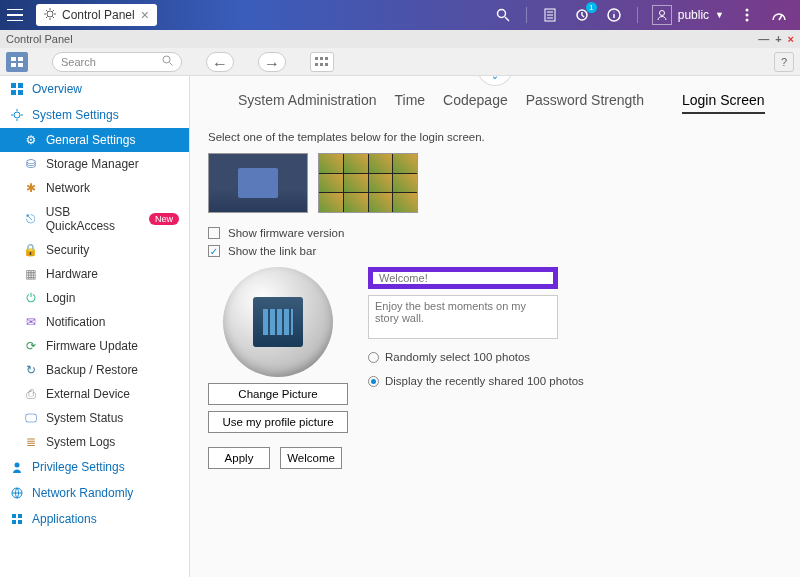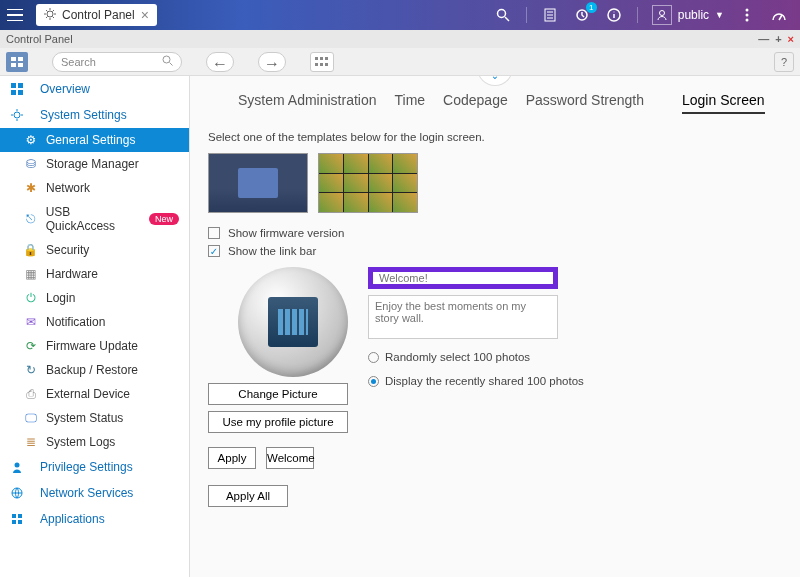--- a/index.html
+++ b/index.html
@@ -28,21 +28,21 @@
 .search { flex: 0 0 130px; height: 20px; border: 1px solid #ccc; border-radius: 10px; padding: 0 8px; display: flex; align-items: center; font-size: 11px; color: #888; background: #fff; }
 .nav-btn { width: 28px; height: 20px; border: 1px solid #ccc; border-radius: 10px; display: flex; align-items: center; justify-content: center; background: #fff; cursor: pointer; color: #666; }
 .grid6 { border: 1px solid #ccc; border-radius: 3px; width: 24px; height: 20px; display: flex; align-items: center; justify-content: center; background: #fff; cursor: pointer; }
 .help { margin-left: auto; width: 20px; height: 20px; border: 1px solid #ccc; border-radius: 3px; display: flex; align-items: center; justify-content: center; font-size: 11px; color: #666; cursor: pointer; }
 
 
 .main { display: flex; height: calc(577px - 30px - 18px - 28px); }
 
 
 .sidebar { width: 190px; background: #fff; border-right: 1px solid #ddd; overflow-y: auto; font-size: 12px; }
-.cat { display: flex; align-items: center; gap: 16px; padding: 6px 10px; color: #0d6fb8; cursor: pointer; }
+.cat { display: flex; align-items: center; gap: 8px; padding: 6px 10px; color: #0d6fb8; cursor: pointer; }
 .cat-icon { width: 14px; height: 14px; display: flex; align-items: center; justify-content: center; }
 .item { display: flex; align-items: center; gap: 8px; padding: 5px 10px 5px 24px; color: #333; cursor: pointer; }
 .item.active { background: #0d89d6; color: #fff; }
 .item-icon { width: 14px; height: 14px; display: flex; align-items: center; justify-content: center; font-size: 12px; }
 .new-badge { background: #e91e63; color: #fff; font-size: 9px; padding: 1px 6px; border-radius: 8px; margin-left: auto; }
 
 
 .content { flex: 1; background: #fafafa; overflow-y: auto; padding: 0 18px 10px 18px; position: relative; }
 .dropcircle { position: absolute; top: -10px; left: 50%; transform: translateX(-50%); width: 36px; height: 20px; background: #fff; border: 1px solid #ddd; border-radius: 0 0 40px 40px; border-top: none; display: flex; align-items: center; justify-content: center; cursor: pointer; color: #0d89d6; z-index: 5; }
 .tabs { display: flex; gap: 18px; padding: 16px 0 6px 0; font-size: 14px; color: #555; border-bottom: 1px solid transparent; justify-content: flex-start; padding-left: 30px; }
@@ -51,27 +51,27 @@
 .desc { font-size: 11.5px; color: #444; margin: 10px 0; }
 .templates { display: flex; gap: 10px; margin: 8px 0 14px 0; }
 .tpl { width: 100px; height: 60px; border: 1px solid #999; cursor: pointer; position: relative; overflow: hidden; }
 .tpl1 { background: linear-gradient(180deg, #3a4a6a 60%, #2a3a5a 100%); display: flex; align-items: center; justify-content: center; }
 .tpl1::before { content: ''; width: 40px; height: 30px; background: #5a7aba; border-radius: 2px; }
 .tpl2 { background: #222; display: grid; grid-template-columns: repeat(4, 1fr); grid-template-rows: repeat(3, 1fr); gap: 1px; }
 .tpl2 span { background: linear-gradient(45deg, #6a9a3a, #d4a040); }
 .checkrow { display: flex; align-items: center; gap: 8px; font-size: 11.5px; color: #444; margin: 6px 0; }
 .checkbox { width: 12px; height: 12px; border: 1px solid #888; display: flex; align-items: center; justify-content: center; cursor: pointer; font-size: 10px; color: #0d89d6; }
 .profile-row { display: flex; gap: 20px; margin-top: 10px; }
-.profile-col { display: flex; flex-direction: column; align-items: flex-end; gap: 6px; }
+.profile-col { display: flex; flex-direction: column; align-items: center; gap: 6px; }
 .avatar-big { width: 110px; height: 110px; border-radius: 50%; background: radial-gradient(circle at 35% 30%, #fff, #c0c0c0 70%, #888); display: flex; align-items: center; justify-content: center; box-shadow: inset 0 -4px 10px rgba(0,0,0,.2); }
 .nas { width: 50px; height: 50px; background: linear-gradient(180deg, #3a5a7a, #1a3a5a); border-radius: 3px; position: relative; }
 .nas::before { content: ''; position: absolute; left: 10px; top: 12px; width: 30px; height: 26px; background: repeating-linear-gradient(90deg, #5aa0d0 0 5px, #2a4a6a 5px 7px); }
 .btn { border: 1px solid #888; background: #fff; padding: 4px 0; font-size: 11.5px; cursor: pointer; text-align: center; }
 .btn.w140 { width: 140px; }
-.btn.w70 { width: 48px; }
+.btn.w70 { width: 62px; }
 .inputs-col { display: flex; flex-direction: column; gap: 6px; }
 .txt-input { width: 190px; height: 22px; border: 5px solid #6d28d9; padding: 0 6px; font-size: 11px; color: #aaa; background: #fff; }
 .txt-area { width: 190px; height: 44px; border: 1px solid #ccc; padding: 4px 6px; font-size: 11px; color: #aaa; background: #fff; resize: none; }
 .radiorow { display: flex; align-items: center; gap: 6px; font-size: 11.5px; color: #444; margin-top: 6px; }
 .radio { width: 11px; height: 11px; border: 1px solid #888; border-radius: 50%; display: flex; align-items: center; justify-content: center; cursor: pointer; }
 .radio.sel::before { content: ''; width: 5px; height: 5px; background: #0d89d6; border-radius: 50%; }
 .btn-row { display: flex; gap: 10px; margin-top: 14px; }
 .apply-all-row { margin-top: 16px; }
 </style>
 </head>
@@ -273,21 +273,21 @@
         </span>
       <span>Privilege Settings</span>
     </div>
     <div class="cat">
       <span class="cat-icon">
           <svg width="12" height="12">
             <circle cx="6" cy="6" r="5" fill="none" stroke="#0d89d6"></circle>
             <path d="M1 6h10M6 1c2 2 2 8 0 10M6 1c-2 2-2 8 0 10" fill="none" stroke="#0d89d6"></path>
           </svg>
         </span>
-      <span>Network Services</span>
+      <span>Network Randomly</span>
     </div>
     <div class="cat">
       <span class="cat-icon">
           <svg width="12" height="12">
             <rect x="1" y="1" width="4" height="4" fill="#0d89d6"></rect>
             <rect x="7" y="1" width="4" height="4" fill="#0d89d6"></rect>
             <rect x="1" y="7" width="4" height="4" fill="#0d89d6"></rect>
             <rect x="7" y="7" width="4" height="4" fill="#0d89d6"></rect>
           </svg>
         </span>
@@ -356,17 +356,14 @@
           <span class="radio sel"></span>
           <span>Display the recently shared 100 photos</span>
         </div>
       </div>
     </div>
 
     <div class="btn-row">
       <div class="btn w70">Apply</div>
       <div class="btn w70">Welcome</div>
     </div>
-    <div class="apply-all-row">
-      <div class="btn" style="width:80px;">Apply All</div>
-    </div>
   </div>
 </div>
 
 </body></html>

